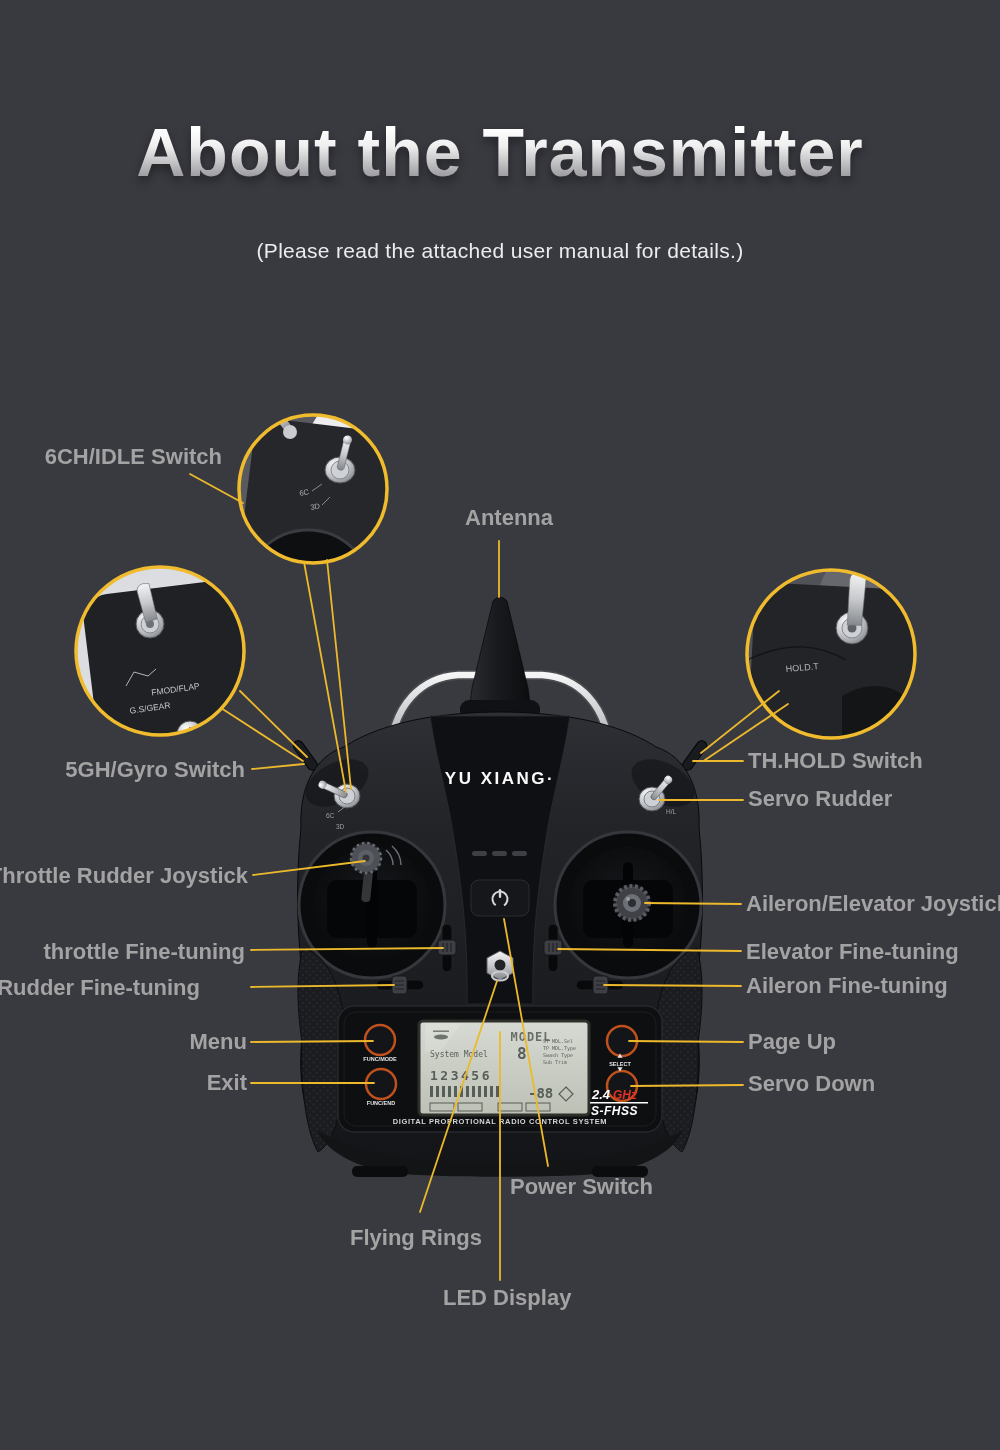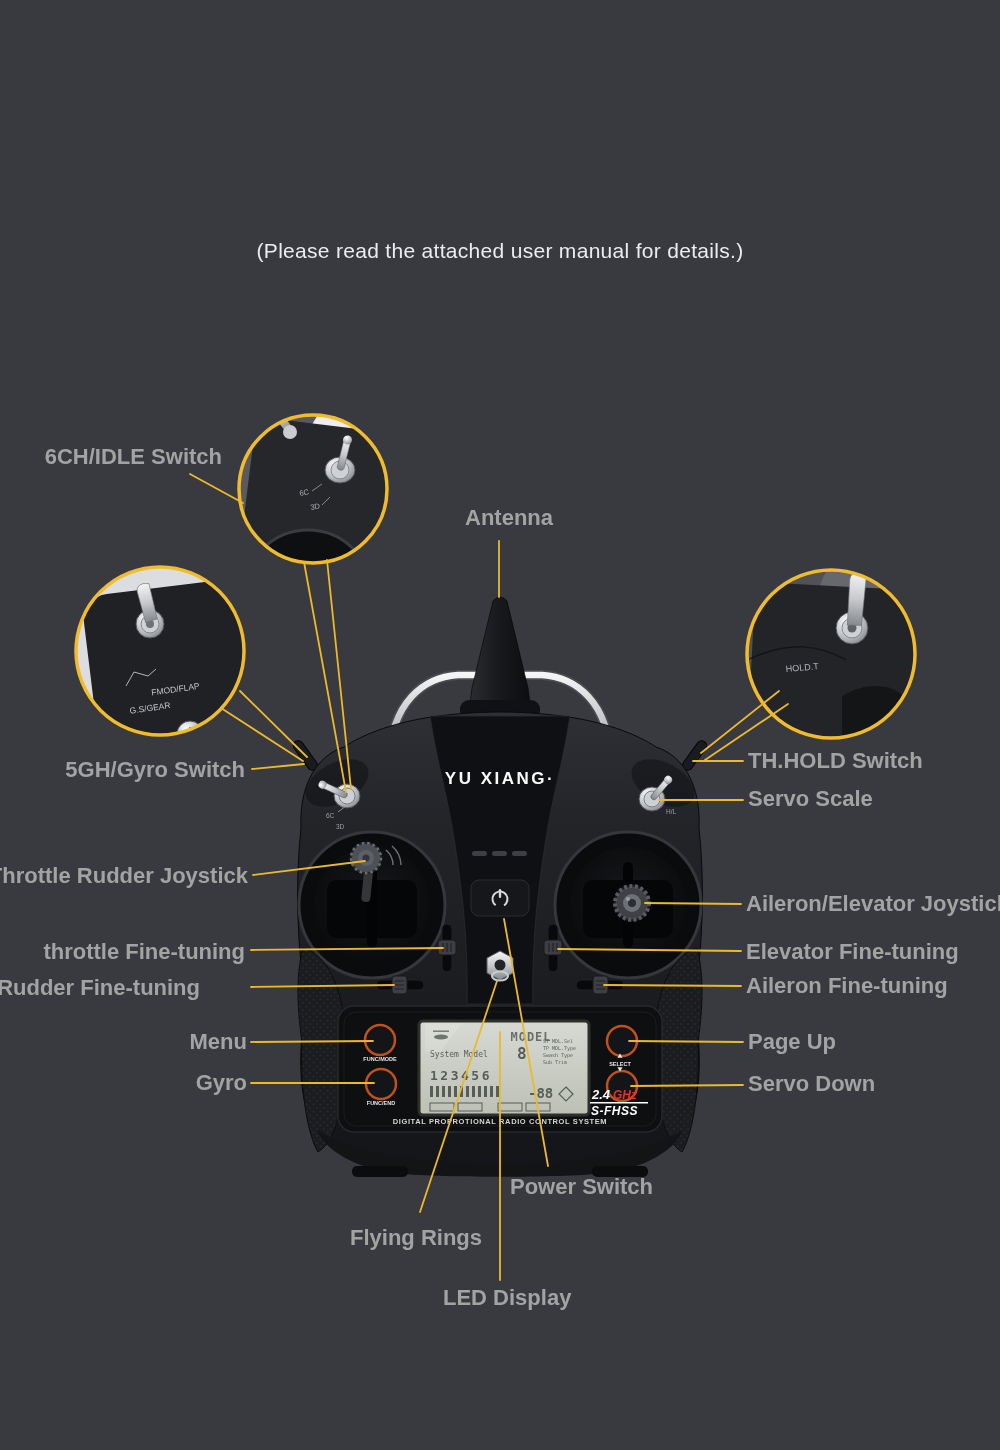--- a/index.html
+++ b/index.html
@@ -342,33 +342,34 @@
       <path d="M251 950 L443 948"></path>
       <path d="M251 987 L394 985"></path>
       <path d="M251 1042 L373 1041"></path>
       <path d="M251 1083 L374 1083"></path>
       <path d="M504 919 L548 1166"></path>
       <path d="M497 981 L420 1212"></path>
       <path d="M500 1032 L500 1280"></path>
     </g>
   </svg>
 
+  <div class="title">About the Transmitter</div>
   <div class="subtitle">(Please read the attached user manual for details.)</div>
 
   <div class="lbl l" style="right:778px;top:444px;">6CH/IDLE Switch</div>
   <div class="lbl" style="left:465px;top:505px;">Antenna</div>
   <div class="lbl l" style="right:755px;top:757px;">5GH/Gyro Switch</div>
   <div class="lbl" style="left:748px;top:748px;">TH.HOLD Switch</div>
-  <div class="lbl" style="left:748px;top:786px;">Servo Scale</div>
+  <div class="lbl" style="left:748px;top:786px;">Servo Rudder</div>
   <div class="lbl l" style="right:752px;top:863px;">Throttle Rudder Joystick</div>
   <div class="lbl" style="left:746px;top:891px;">Aileron/Elevator Joystick</div>
   <div class="lbl l" style="right:755px;top:939px;">throttle Fine-tuning</div>
   <div class="lbl" style="left:746px;top:939px;">Elevator Fine-tuning</div>
   <div class="lbl l" style="right:800px;top:975px;">Rudder Fine-tuning</div>
   <div class="lbl" style="left:746px;top:973px;">Aileron Fine-tuning</div>
   <div class="lbl l" style="right:753px;top:1029px;">Menu</div>
   <div class="lbl" style="left:748px;top:1029px;">Page Up</div>
-  <div class="lbl l" style="right:753px;top:1070px;">Gyro</div>
+  <div class="lbl l" style="right:753px;top:1070px;">Exit</div>
   <div class="lbl" style="left:748px;top:1071px;">Servo Down</div>
   <div class="lbl" style="left:510px;top:1174px;">Power Switch</div>
   <div class="lbl" style="left:350px;top:1225px;">Flying Rings</div>
   <div class="lbl" style="left:443px;top:1285px;">LED Display</div>
 </div>
 
 </body></html>

